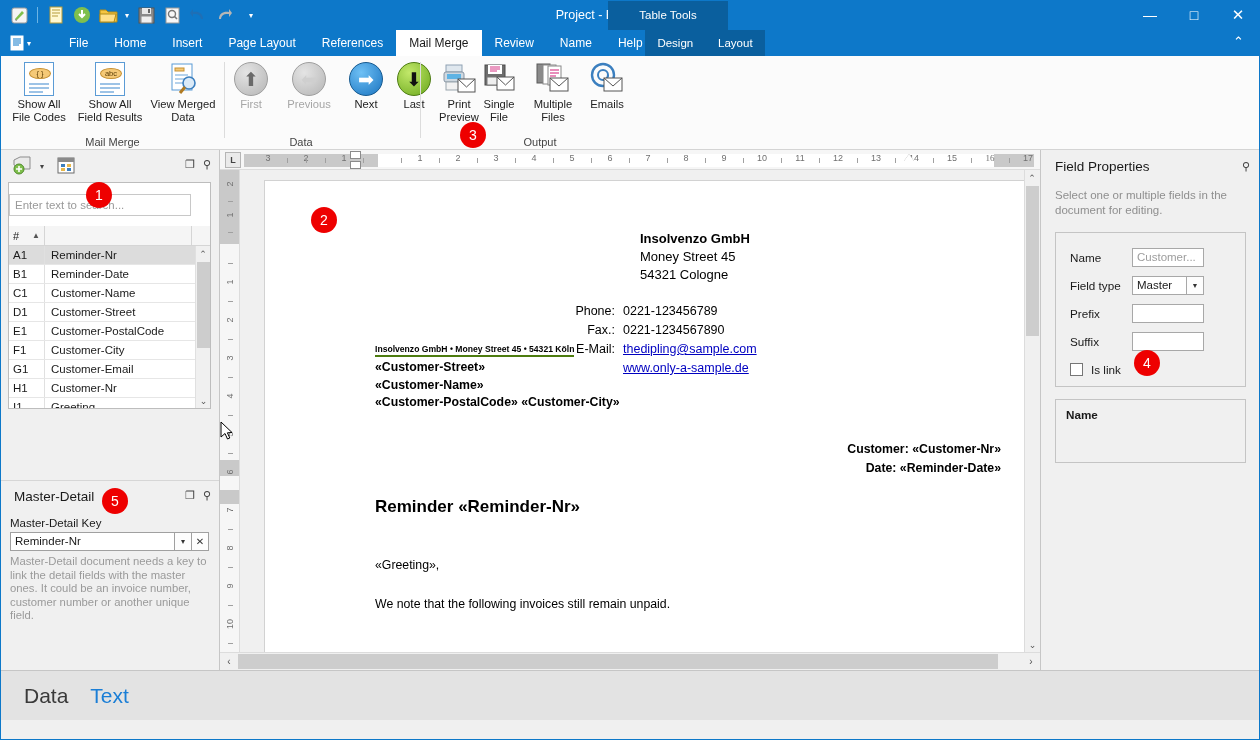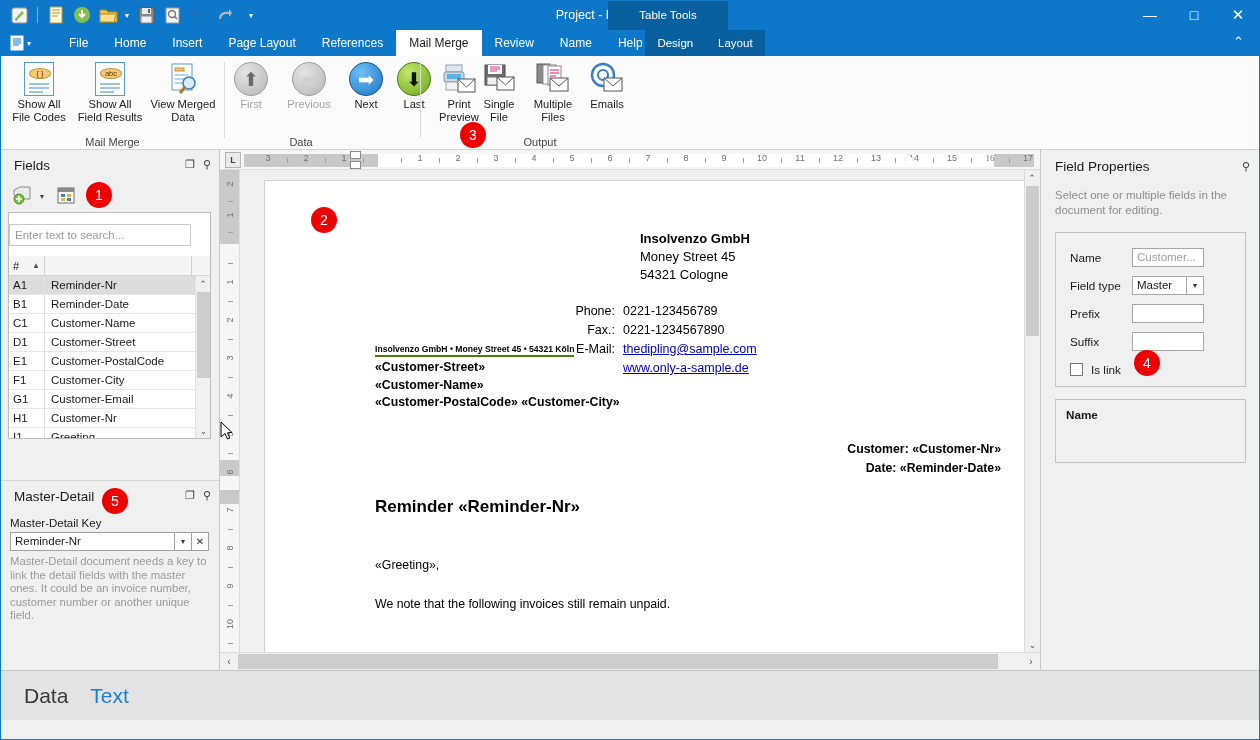--- a/index.html
+++ b/index.html
@@ -418,21 +418,20 @@
         </div>
         <div class="bl"><span>Emails</span></div>
       </div>
       <div class="glabel" style="left:20px;">Output</div>
     </div>
   </div>
 
   <div class="leftpane">
 
     <div class="panel" style="top:0; height:325px;">
-      <div class="ptitle">Fields</div>
       <div class="pbtns">
         <span>❐</span>
         <span>⚲</span>
       </div>
       <div class="ftools">
         <span>
           <svg width="22" height="20" viewBox="0 0 22 20">
               <path d="M2 5 L8 2 L18 2 L18 14 L8 14 L2 10 Z" fill="#eaeaea" stroke="#8d8d8d"></path>
               <circle cx="7" cy="14" r="5" fill="#7fbf4d" stroke="#4f8a2a"></circle>
               <path d="M7 11v6M4 14h6" stroke="#fff" stroke-width="1.6"></path>

